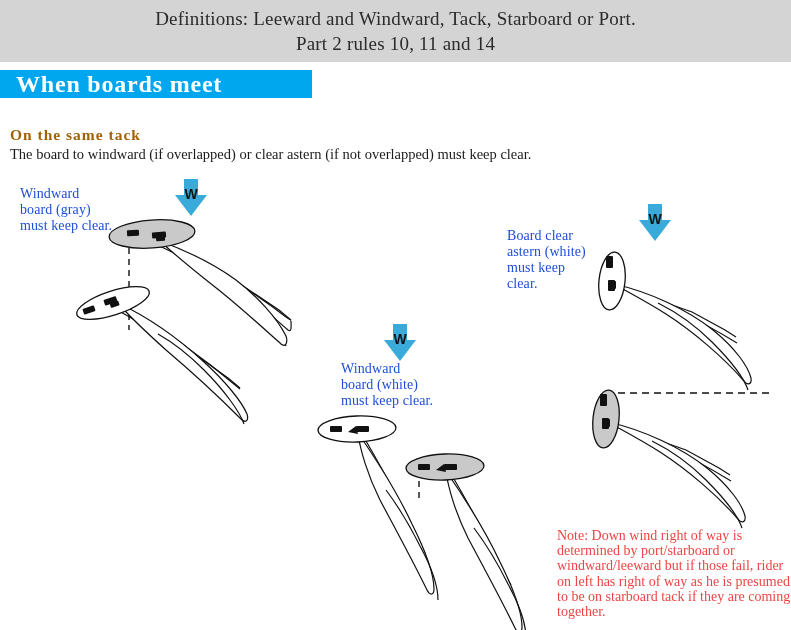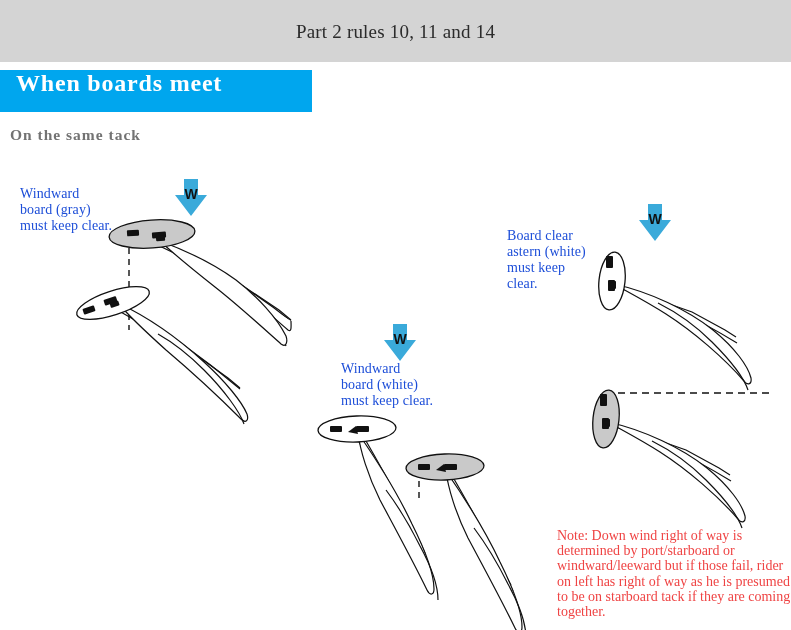--- a/index.html
+++ b/index.html
@@ -37,24 +37,24 @@
     color: #2b2b2b;
     white-space: nowrap;
   }
 
   
   #banner {
     position: absolute;
     left: 0;
     top: 70px;
     width: 312px;
-    height: 42px;
+    height: 28px;
     background: #00a6ee;
     display: flex;
-    align-items: flex-start;
+    align-items: flex-end;
   }
   #banner .banner-text {
     color: #ffffff;
     font-family: "Liberation Serif", serif;
     font-size: 24px;
     font-weight: bold;
     letter-spacing: 0.8px;
     padding-left: 16px;
     white-space: nowrap;
   }
@@ -65,21 +65,21 @@
     left: 10px;
     top: 126px;
     width: 640px;
   }
   #intro .intro-head {
     font-family: "Liberation Serif", serif;
     font-size: 15.5px;
     font-weight: bold;
     letter-spacing: 1px;
     line-height: 18px;
-    color: #737373;
+    color: #a16207;
   }
   #intro .intro-body {
     font-family: "Liberation Serif", serif;
     font-size: 14.5px;
     line-height: 17px;
     color: #1a1a1a;
     margin-top: 2px;
   }
 
   
@@ -125,29 +125,31 @@
   }
   .wind-arrow svg { display: block; }
   #wind-arrow-left   { left: 173px; top: 178px; }
   #wind-arrow-right  { left: 637px; top: 203px; }
   #wind-arrow-middle { left: 382px; top: 323px; }
 </style>
 </head>
 <body>
 
 <div id="header-band">
+  <div class="hline">Definitions: Leeward and Windward, Tack, Starboard or Port.</div>
   <div class="hline">Part 2 rules 10, 11 and 14</div>
 </div>
 
 <div id="banner">
   <span class="banner-text">When boards meet</span>
 </div>
 
 <div id="intro">
   <div class="intro-head">On the same tack</div>
+  <div class="intro-body">The board to windward (if overlapped) or clear astern (if not overlapped) must keep clear.</div>
 </div>
 
 <svg id="scene" viewBox="0 0 791 630" xmlns="http://www.w3.org/2000/svg">
 
   <g>
 
     <line x1="129" y1="237" x2="129" y2="330" stroke="#111111" stroke-width="1.4" stroke-dasharray="6 5"></line>
 
     <g>
 

